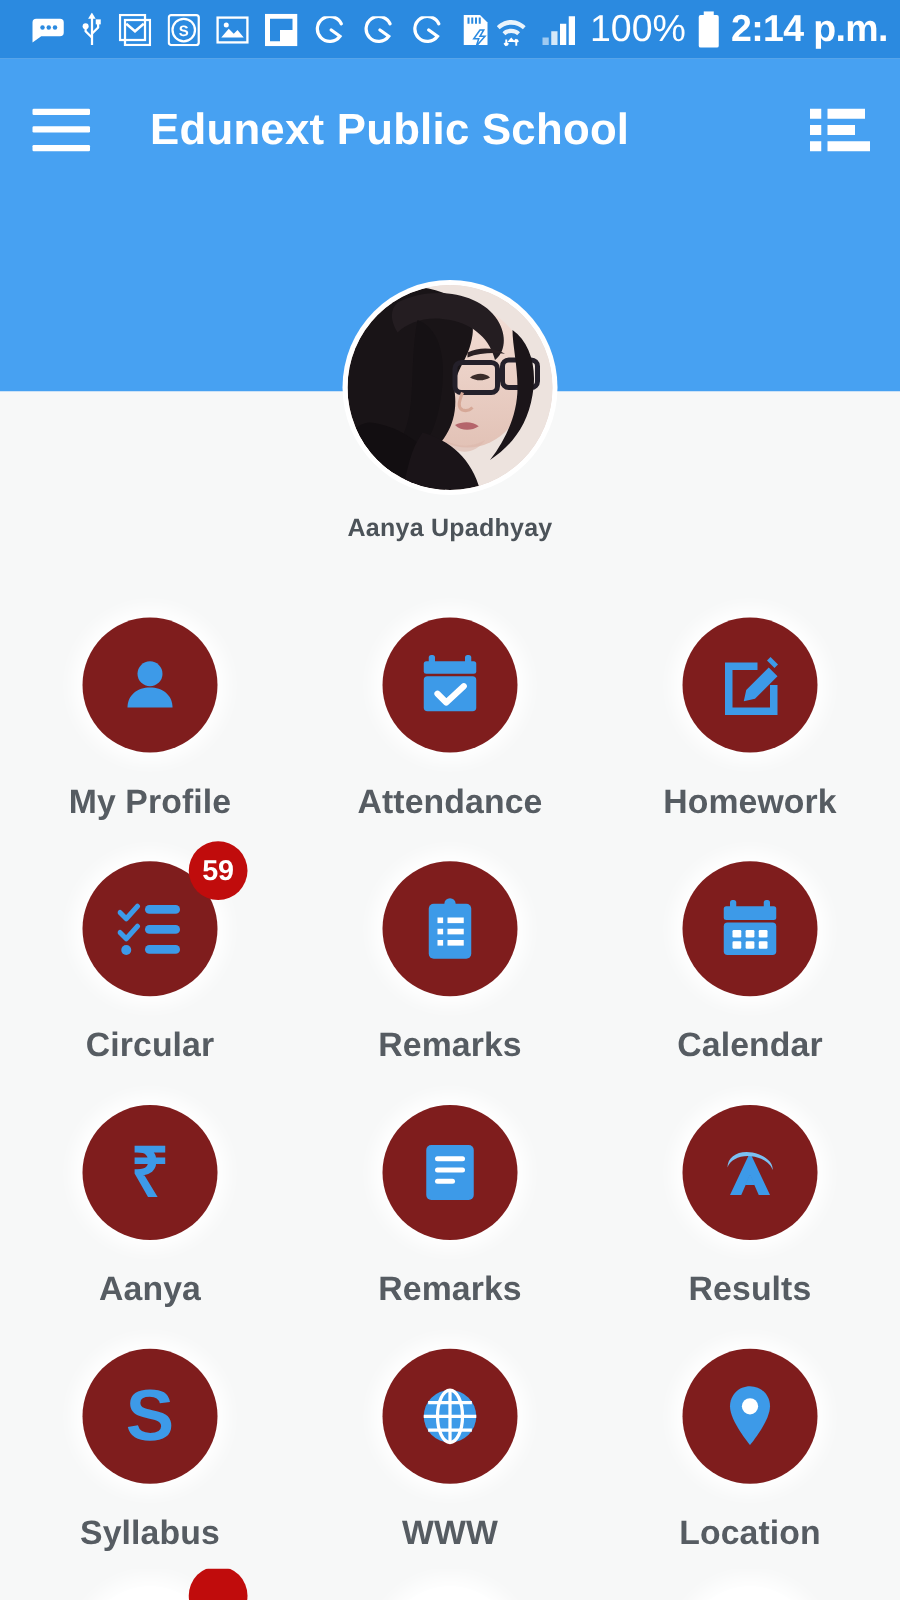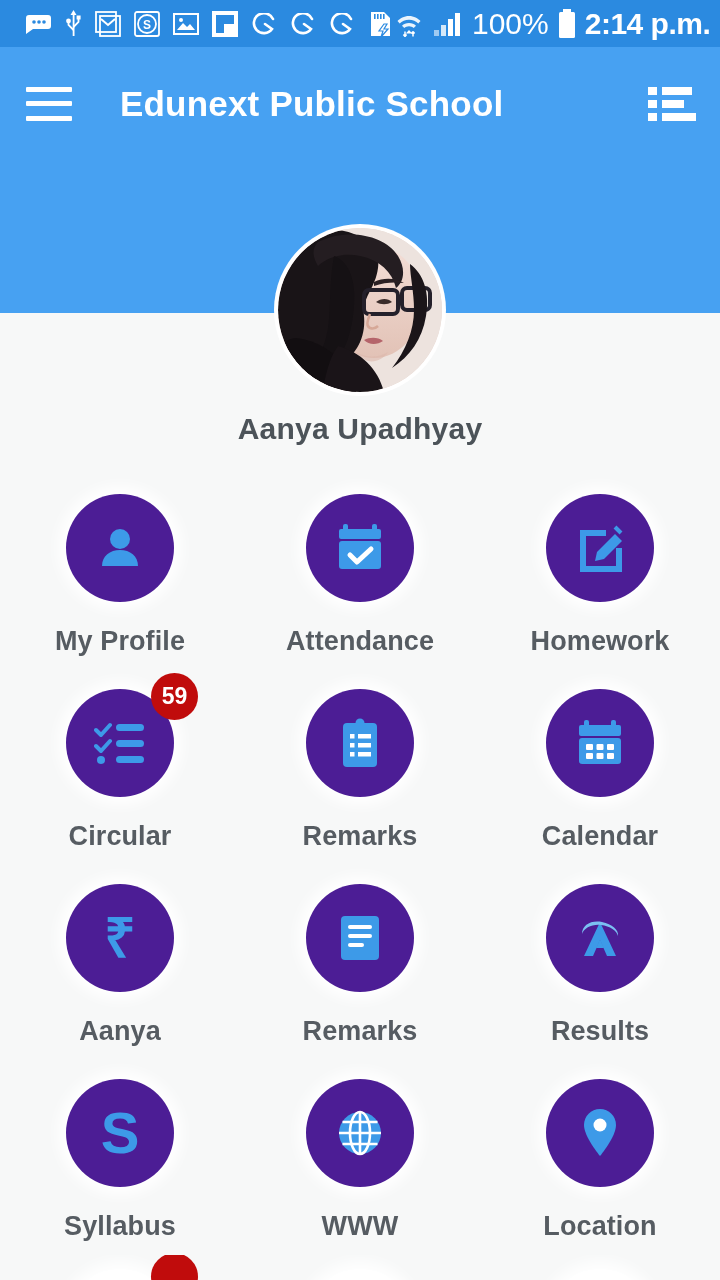--- a/index.html
+++ b/index.html
@@ -61,38 +61,38 @@
     z-index:5;
   }
   .avatar{
     width:100%; height:100%; border-radius:50%; overflow:hidden;
     position:relative; background:#e8d9d2;
   }
   .avatar svg{ display:block; width:100%; height:100%; }
 
   .username{
     position:absolute; top:412px; left:0; width:720px;
-    text-align:center; font-size:30px; font-weight:bold; color:#4c5359;
+    text-align:center; font-size:20px; font-weight:bold; color:#4c5359;
     letter-spacing:0.2px;
   }
 
   
   .grid{
     position:absolute; top:480px; left:0; width:720px;
     display:grid; grid-template-columns:repeat(3,1fr);
     row-gap:0;
   }
   .tile{
     height:195px; position:relative;
     display:flex; flex-direction:column; align-items:center;
     cursor:pointer;
   }
   .tile-circle{
     width:108px; height:108px; border-radius:50%;
-    background:#4c1d95;
+    background:#7f1d1d;
     display:flex; align-items:center; justify-content:center;
     margin-top:14px;
     box-shadow:0 0 14px 8px rgba(255,255,255,0.95);
     position:relative;
   }
   .tile-label{
     margin-top:24px; font-size:27px; font-weight:bold; color:#565c62;
     letter-spacing:0.1px; white-space:nowrap;
   }
   .badge{

